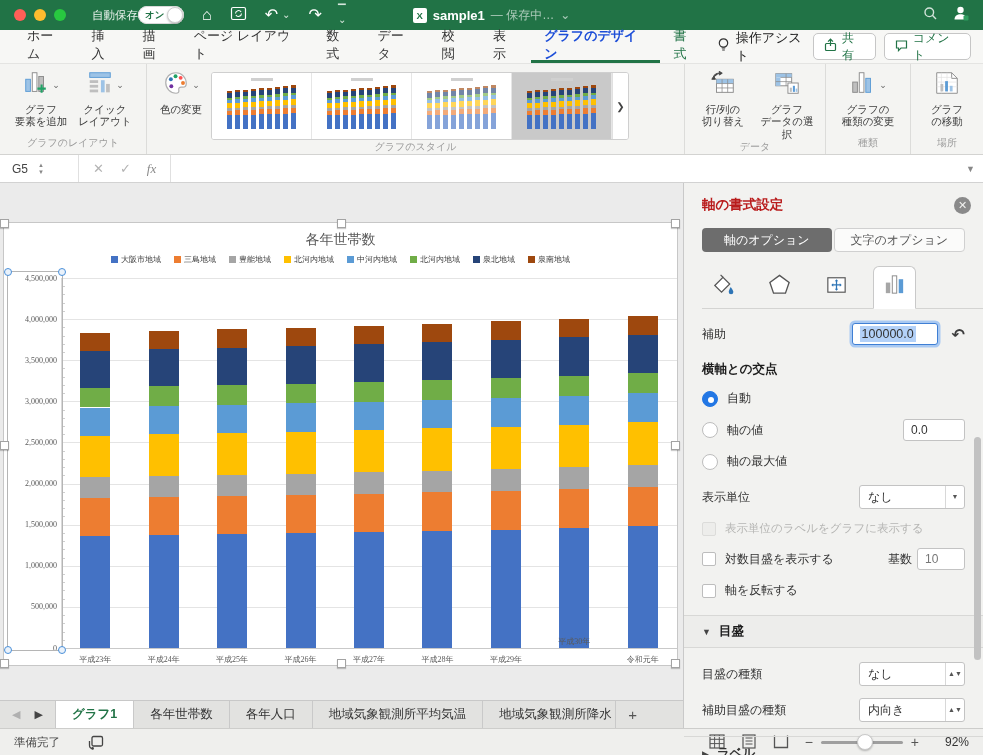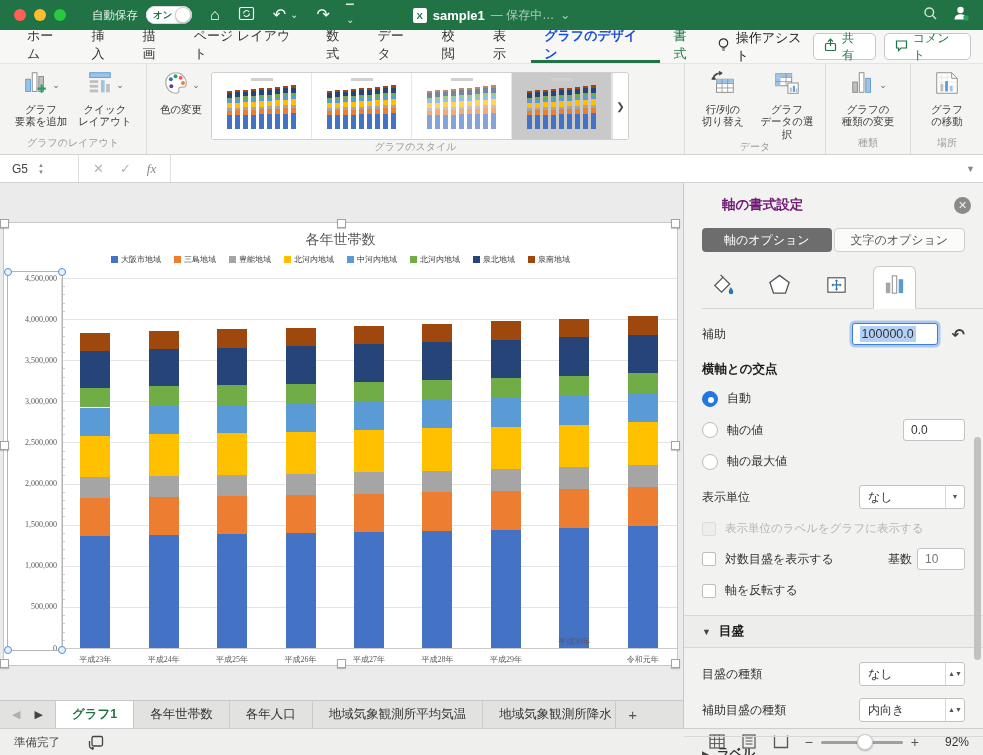--- a/index.html
+++ b/index.html
@@ -6,21 +6,21 @@
   body{width:983px;height:755px;overflow:hidden;position:relative;
        font-family:"Liberation Sans","DejaVu Sans",sans-serif;background:#fff;
        -webkit-font-smoothing:antialiased;}
   
   .titlebar{position:relative;height:30px;background:#217346;display:flex;align-items:center;color:#fff;}
   .tl{width:12px;height:12px;border-radius:50%;margin-left:8px;}
   .tl.red{background:#ff5f57;margin-left:14px;}
   .tl.yel{background:#febc2e;}
   .tl.grn{background:#28c840;}
   .autosave{font-size:11.5px;margin-left:26px;color:#eaf3ed;}
-  .toggle{width:46px;height:18px;background:#fff;border-radius:9px;margin-left:8px;position:relative;display:flex;align-items:center;box-shadow:inset 0 0 0 1px #d9d9d9;}
+  .toggle{width:46px;height:18px;background:#fff;border-radius:9px;position:relative;display:flex;align-items:center;box-shadow:inset 0 0 0 1px #d9d9d9;}
   .toggle .on{font-size:9.5px;font-weight:bold;color:#217346;margin-left:7px;}
   .toggle .knob{position:absolute;right:1px;top:1px;width:16px;height:16px;border-radius:50%;background:#fff;border:1px solid #cfcfcf;box-sizing:border-box;box-shadow:0 1px 2px rgba(0,0,0,.25);}
   .tb-ic{font-size:16px;color:#fff;margin-left:18px;cursor:default;line-height:1;}
   .tb-ic.small{font-size:10px;margin-left:4px;color:#d6e6dc;}
   .doc-title{position:absolute;left:0;right:0;top:0;height:30px;display:flex;align-items:center;justify-content:center;gap:6px;pointer-events:none;}
   .doc-ic{width:14px;height:15px;background:#fff;border-radius:2px;color:#217346;font-size:9.5px;font-weight:bold;display:flex;align-items:center;justify-content:center;}
   .doc-name{font-size:13px;font-weight:600;color:#fff;}
   .doc-status{font-size:12px;color:rgba(255,255,255,.62);}
   .tb-right{margin-left:auto;display:flex;align-items:center;gap:14px;margin-right:14px;}
   
@@ -82,21 +82,21 @@
   .st-nav{display:flex;align-items:center;gap:14px;padding:0 12px;font-size:11px;}
   .st-nav .dis{color:#b0b0b0;} .st-nav .en{color:#444;}
   .stab{display:flex;align-items:center;padding:0 16px;font-size:12.5px;color:#333;border-right:1px solid #c9c9c9;white-space:nowrap;overflow:hidden;}
   .stab:first-of-type{border-left:1px solid #c9c9c9;}
   .stab.active{background:#fff;color:#217346;font-weight:bold;}
   .stab.cut{max-width:100px;}
   .st-add{display:flex;align-items:center;padding:0 12px;font-size:15px;color:#555;}
   
   .panel{width:300px;background:#f2f2f0;border-left:1px solid #c9c9c9;box-sizing:border-box;position:relative;font-size:12px;color:#333;}
   .p-head{display:flex;align-items:center;justify-content:space-between;padding:13px 12px 0 18px;}
-  .p-title{font-size:13.5px;font-weight:bold;color:#701a75;margin-left:20px;}
+  .p-title{font-size:13.5px;font-weight:bold;color:#b91c1c;}
   .p-close{width:17px;height:17px;border-radius:50%;background:#8a8a8a;color:#f2f2f0;font-size:11px;display:flex;align-items:center;justify-content:center;}
   .p-seg{display:flex;margin:14px 18px 0 18px;}
   .p-seg .seg{flex:1;height:24px;display:flex;align-items:center;justify-content:center;font-size:12px;}
   .seg.on{background:#6d6d6d;color:#fff;border-radius:4px;}
   .seg.off{background:#fbfbfa;color:#555;border:1px solid #d0d0d0;border-radius:4px;margin-left:2px;box-sizing:border-box;}
   .p-icons{display:flex;align-items:flex-end;gap:16px;margin:14px 0 0 18px;border-bottom:1px solid #d4d4d2;padding-right:18px;}
   .p-ictab{padding:5px 8px 8px 8px;}
   .p-ictab.on{background:#fff;border:1px solid #c9c9c9;border-bottom:1px solid #fff;border-radius:6px 6px 0 0;margin-bottom:-1px;}
   .p-row{display:flex;align-items:center;margin:12px 18px 0 18px;position:relative;}
   .p-input{height:22px;border:1px solid #c3c3c3;border-radius:3px;background:#fff;display:flex;align-items:center;padding:0 7px;font-size:12px;color:#333;box-sizing:border-box;}

